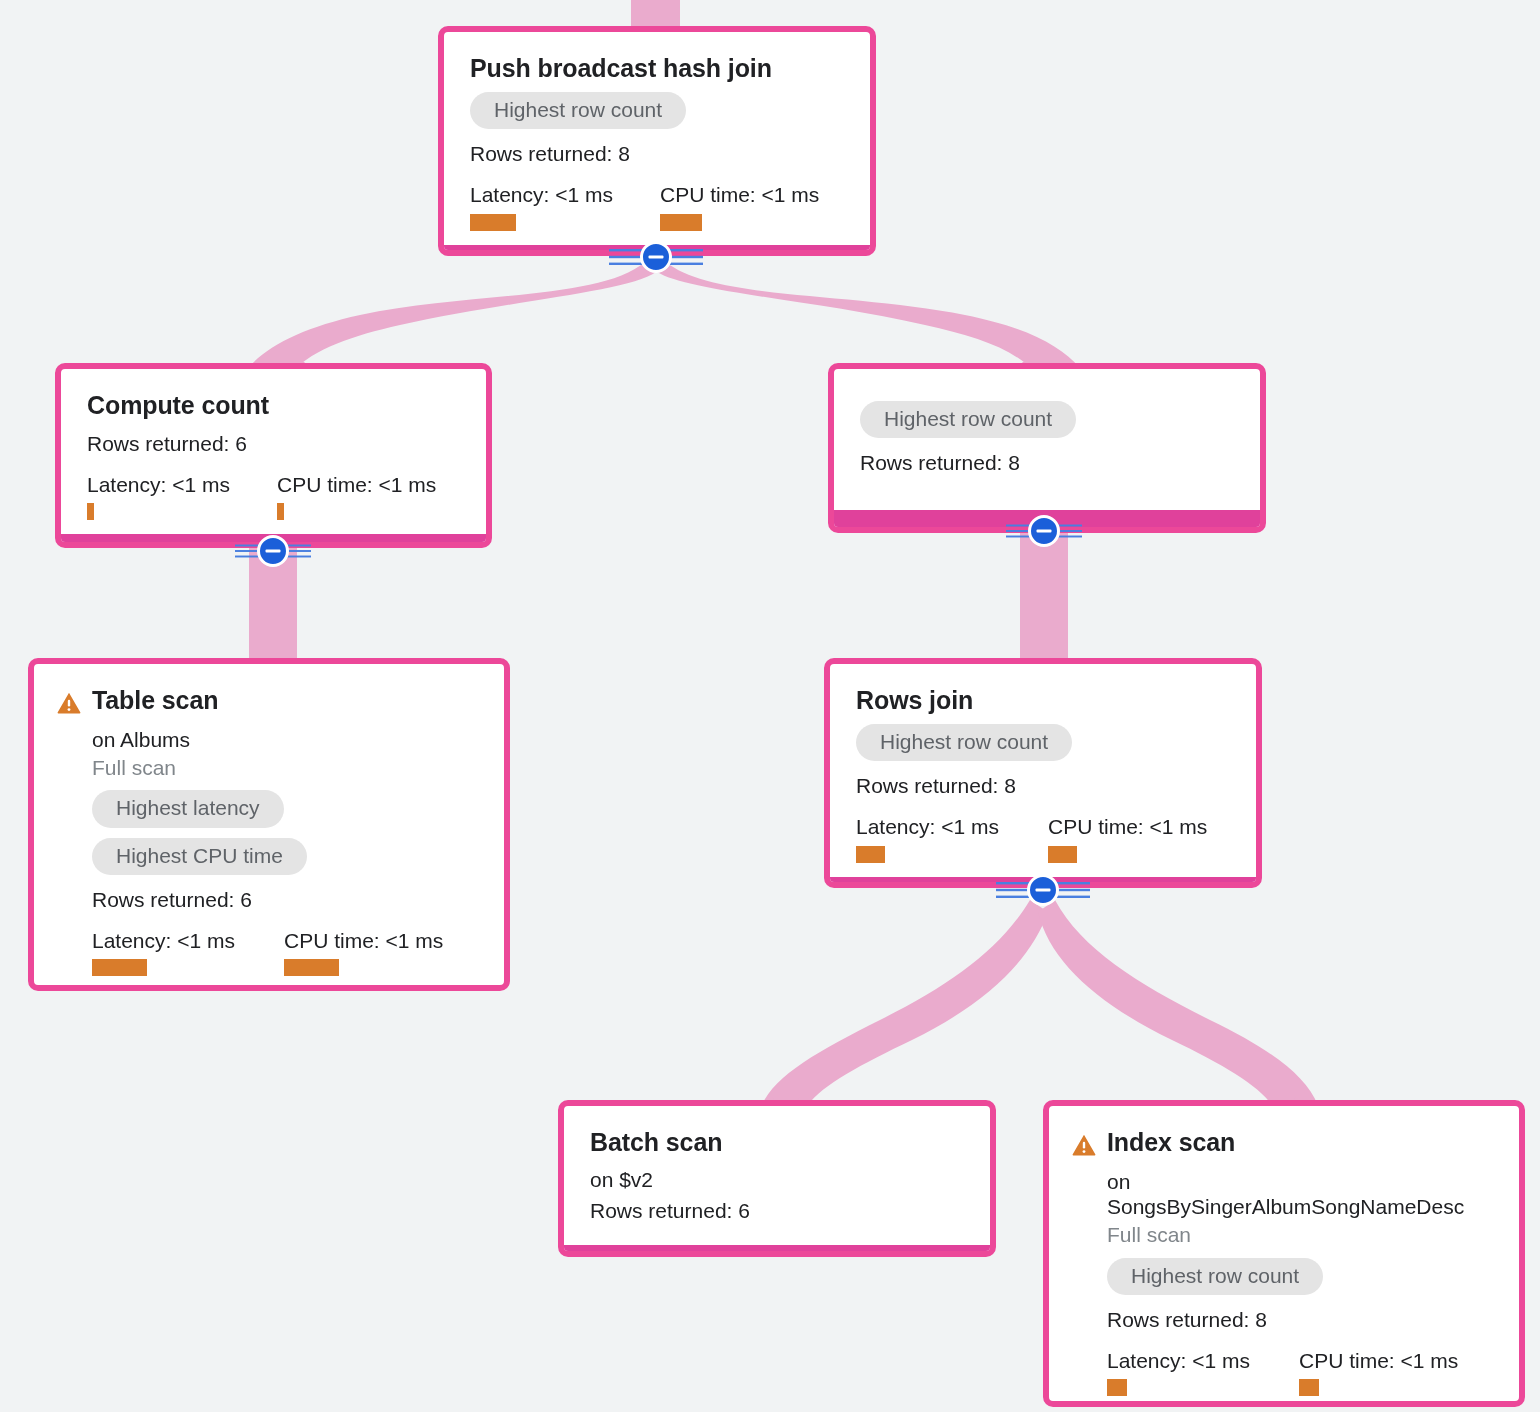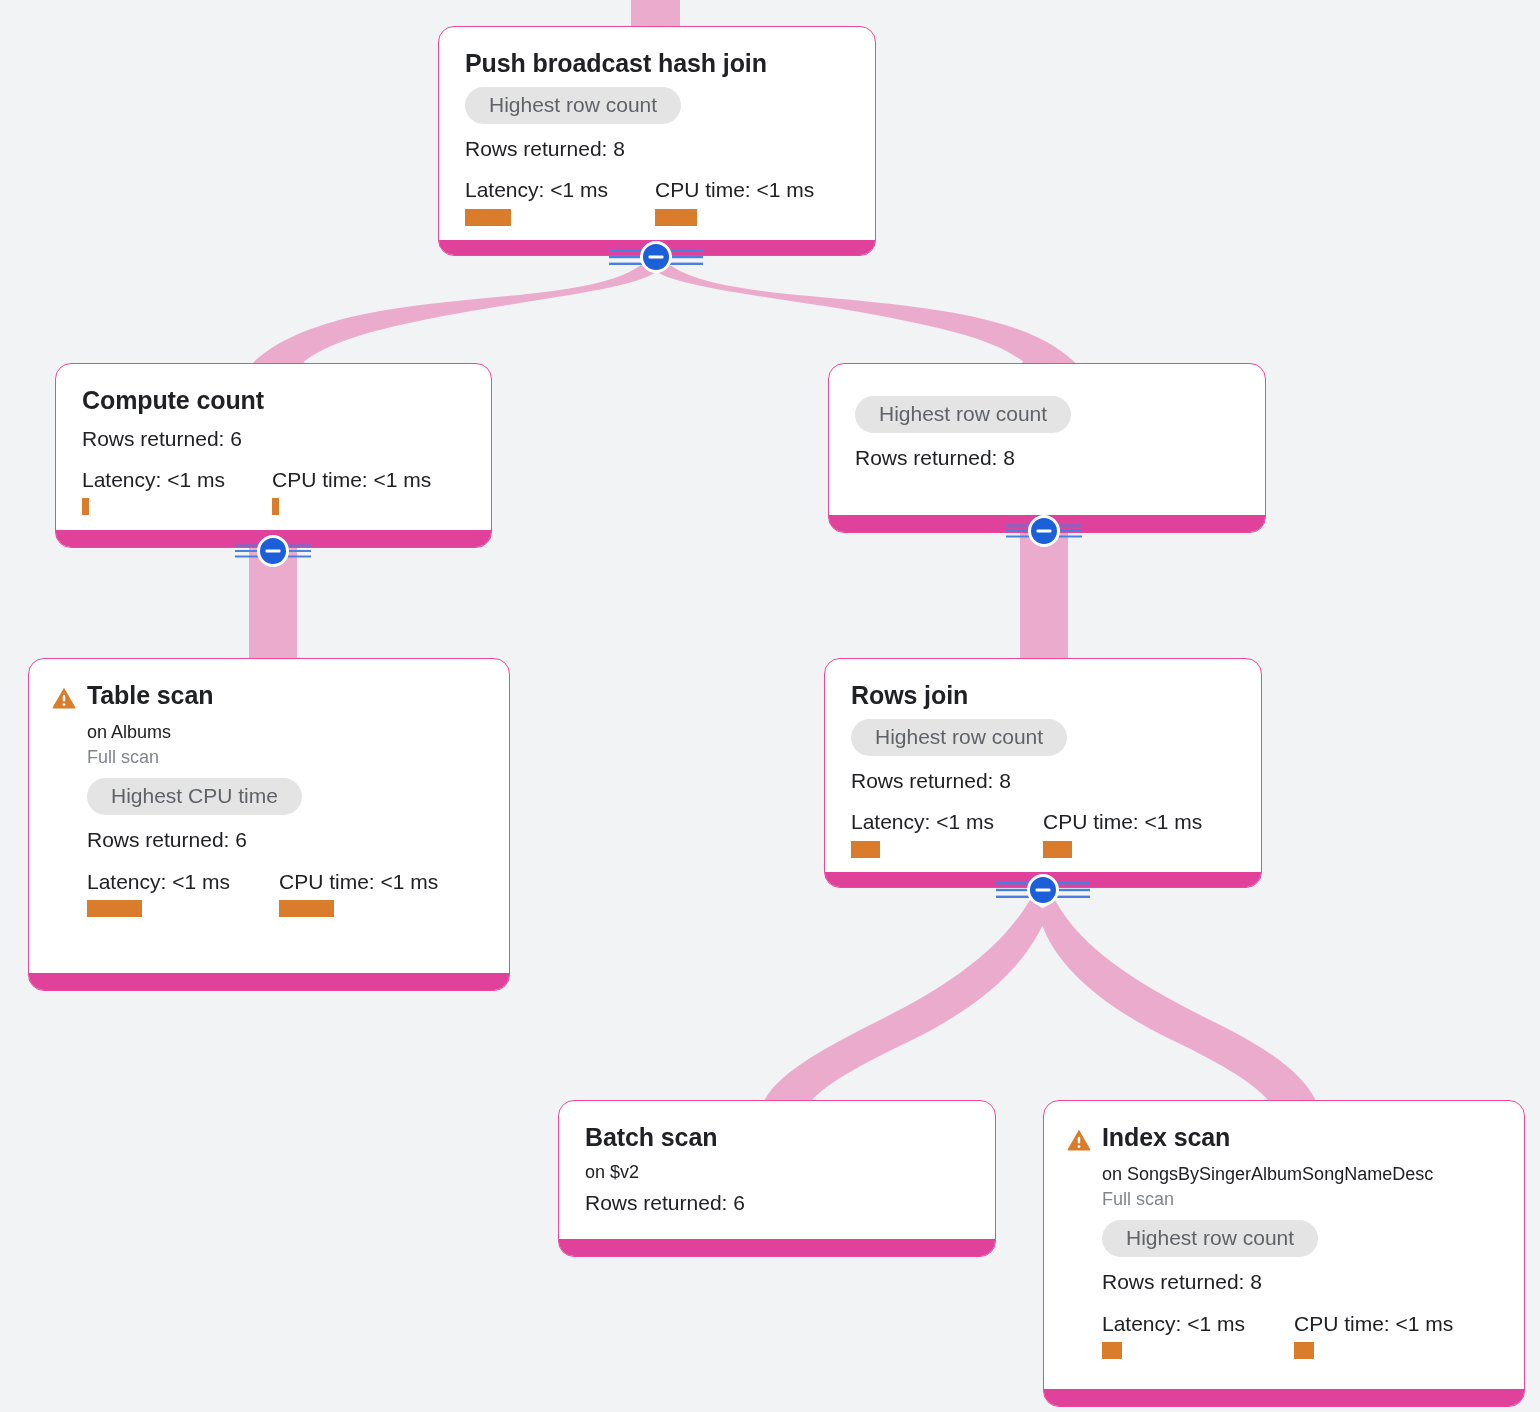--- a/index.html
+++ b/index.html
@@ -22,22 +22,22 @@
     position: absolute;
     left: 0;
     top: 0;
     width: 1540px;
     height: 1412px;
     pointer-events: none;
   }
   .node {
     position: absolute;
     background: #ffffff;
-    border: 1px solid #ec4899;
-    border-radius: 16px;
+    border: 6px solid #ec4899;
+    border-radius: 10px;
     box-sizing: border-box;
     overflow: hidden;
     display: flex;
     flex-direction: column;
   }
   .node-body {
     flex: 1 1 auto;
     padding: 22px 26px 14px 26px;
     box-sizing: border-box;
   }
@@ -62,21 +62,21 @@
     letter-spacing: -0.1px;
     line-height: 1.12;
   }
   .indent {
     margin-left: 0;
   }
   .node-body.with-warn .indent {
     margin-left: 36px;
   }
   .sub-line {
-    font-size: 18px;
+    font-size: 21px;
     color: #202124;
     margin-top: 11px;
     line-height: 1.2;
   }
   .sub-line.muted {
     color: #80868b;
     margin-top: 3px;
   }
   .badge {
     display: inline-block;
@@ -294,20 +294,21 @@
         <svg class="warn-icon" viewBox="0 0 24 24">
           <path d="M12 2.6 L22.4 20.6 Q23 21.6 21.9 21.6 L2.1 21.6 Q1 21.6 1.6 20.6 Z" fill="#d97c2b"></path>
           <rect x="10.9" y="9" width="2.2" height="6.2" rx="1.1" fill="#ffffff"></rect>
           <circle cx="12" cy="18.1" r="1.3" fill="#ffffff"></circle>
         </svg>
         <div class="node-title">Table scan</div>
       </div>
       <div class="indent">
         <div class="sub-line">on Albums</div>
         <div class="sub-line muted">Full scan</div>
+        <div><span class="badge">Highest latency</span></div>
         <div><span class="badge">Highest CPU time</span></div>
         <div class="rows-line">Rows returned: 6</div>
         <div class="metrics">
           <div class="metric" style="width:192px;">
             <div class="metric-label">Latency: &lt;1 ms</div>
             <div class="metric-bar" style="width:55px;"></div>
           </div>
           <div class="metric">
             <div class="metric-label">CPU time: &lt;1 ms</div>
             <div class="metric-bar" style="width:55px;"></div>

